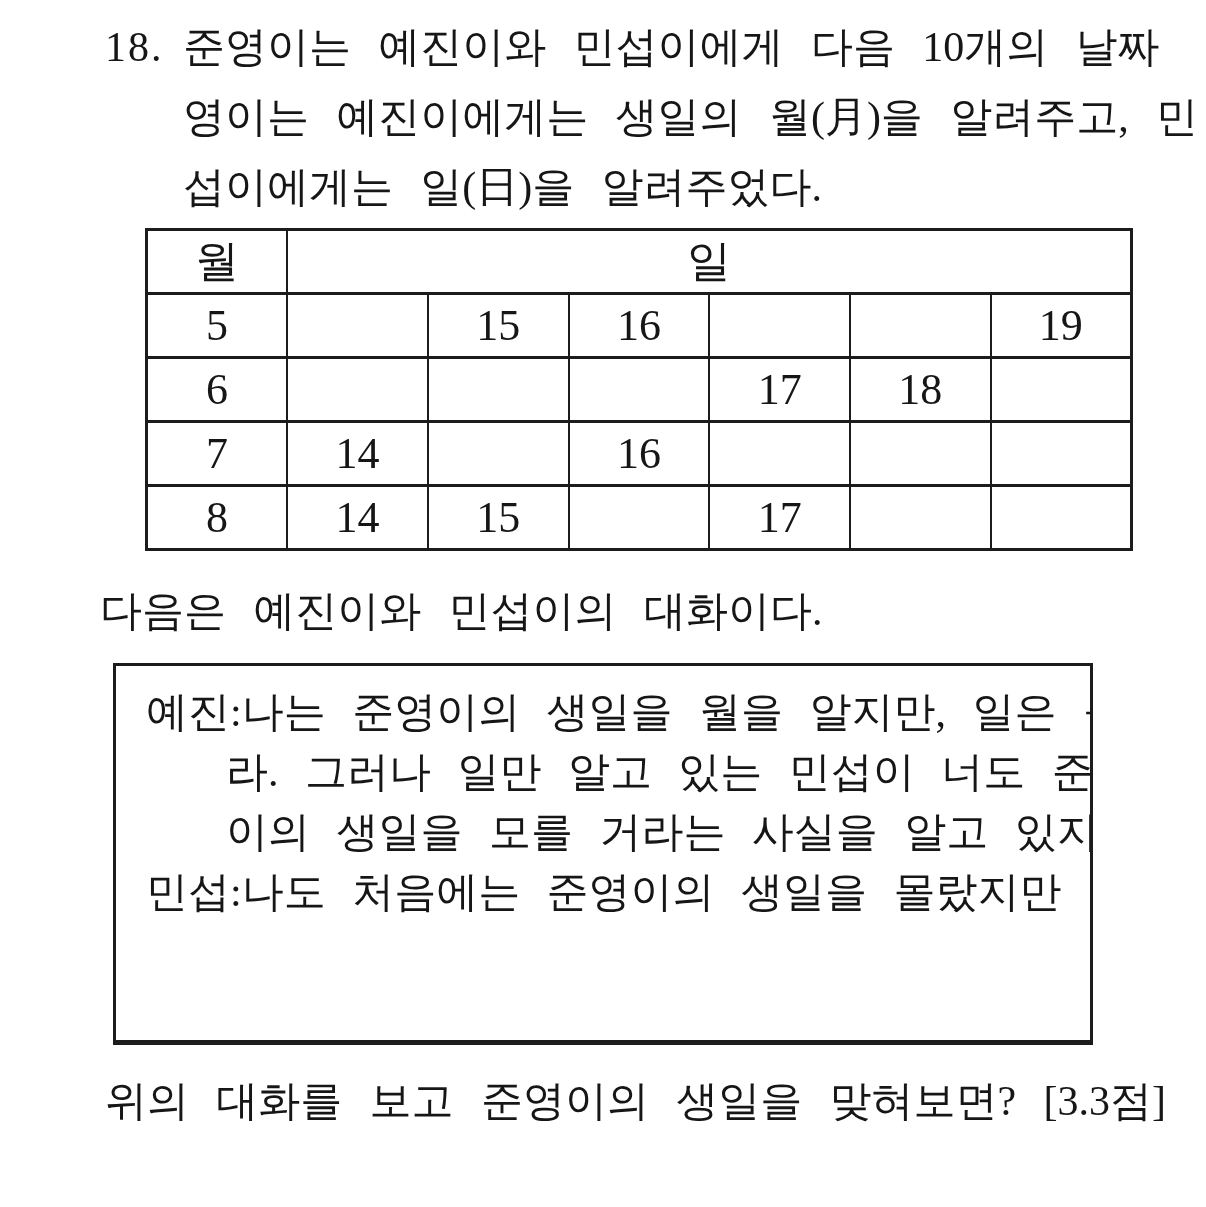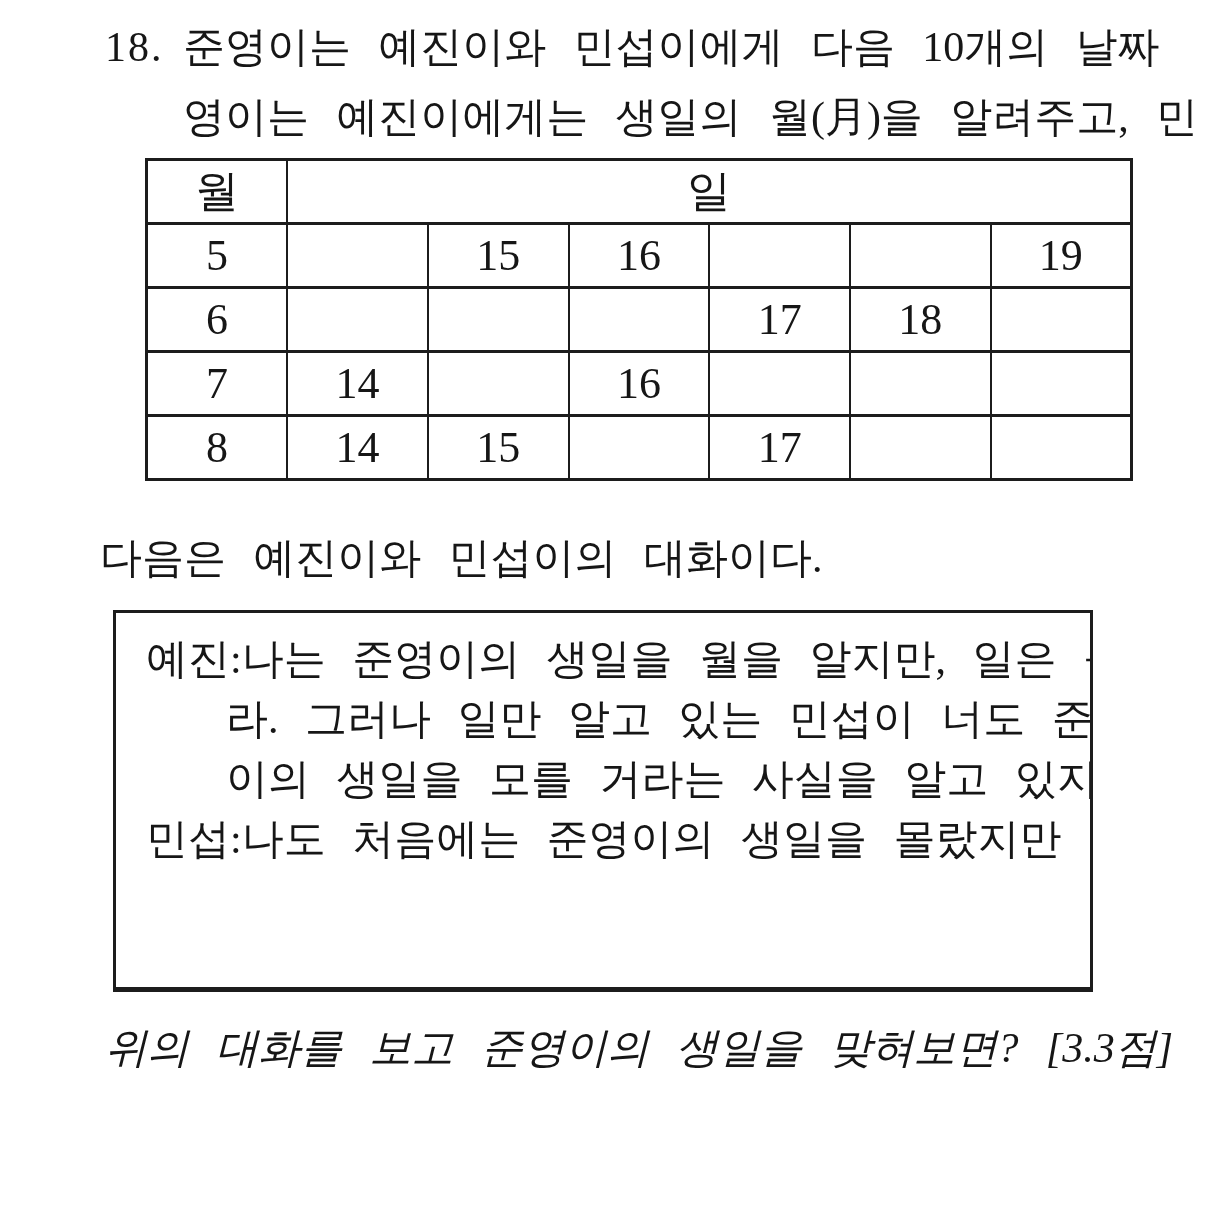--- a/index.html
+++ b/index.html
@@ -39,21 +39,21 @@
     border-bottom-width: 3px;
     height: 64px;
     text-align: center;
     vertical-align: middle;
     font-weight: normal;
     padding: 0;
   }
 
   
   .intro {
-    margin: 51px 0 0 100px;
+    margin: 34px 0 0 100px;
     font-size: 42px;
     line-height: 52px;
     word-spacing: 0.40em;
     white-space: nowrap;
   }
 
   
   .dialog-box {
     margin: 26px 0 0 113px;
     width: 980px;
@@ -69,33 +69,33 @@
   }
   .dialog-box .dline.cont { padding-left: 80px; }
 
   
   .question {
     margin: 30px 0 0 105px;
     font-size: 42px;
     line-height: 52px;
     word-spacing: 0.40em;
     white-space: nowrap;
-    font-style: italic;
   }
 </style>
 </head>
 <body>
 
 <div class="page">
 
   <section class="problem">
     <div class="line first">
       <span class="qnum">18.</span><span>준영이는 예진이와 민섭이에게 다음 10개의 날짜</span>
     </div>
     <div class="line">영이는 예진이에게는 생일의 월(月)을 알려주고, 민</div>
+    <div class="line">섭이에게는 일(日)을 알려주었다.</div>
   </section>
 
   <table class="dates">
     <tbody>
       <tr>
         <th>월</th>
         <th colspan="6">일</th>
       </tr>
       <tr>
         <td>5</td>

